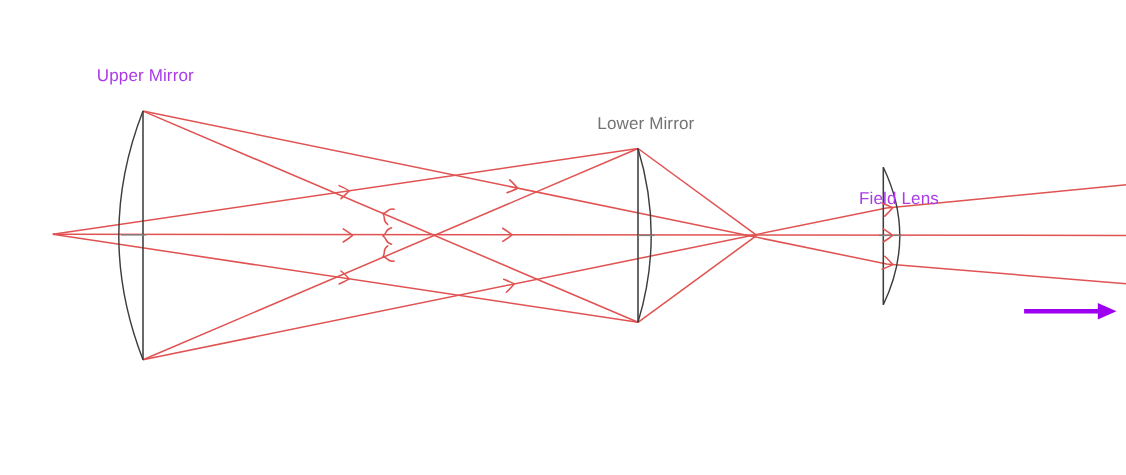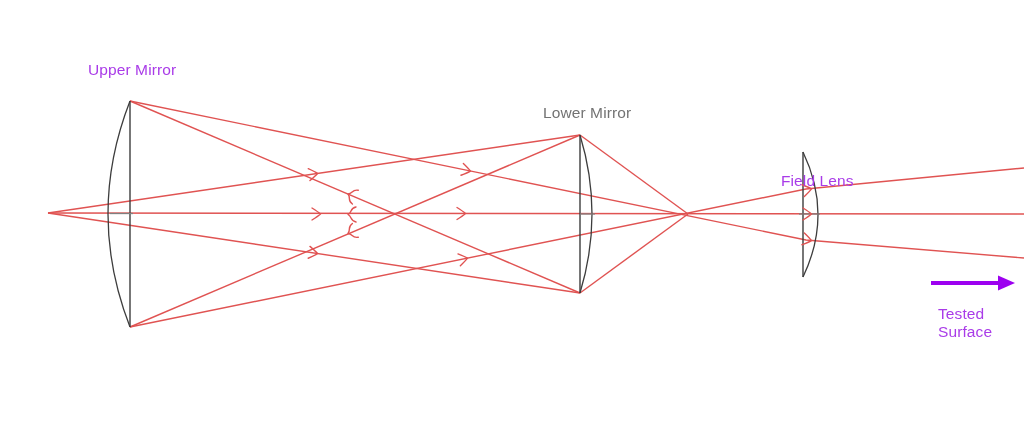--- a/index.html
+++ b/index.html
@@ -54,15 +54,13 @@
       <path d="M 8,-7.5 C 1.5,-6 4.5,-2.5 0,0 C 4.5,2.5 1.5,6 8,7.5" fill="none" stroke="#e05352" stroke-width="1.4" stroke-linecap="round" stroke-linejoin="round" transform="translate(348,194) rotate(23.1)"></path>
       <path d="M 8,-7.5 C 1.5,-6 4.5,-2.5 0,0 C 4.5,2.5 1.5,6 8,7.5" fill="none" stroke="#e05352" stroke-width="1.4" stroke-linecap="round" stroke-linejoin="round" transform="translate(348,214.5) rotate(0)"></path>
       <path d="M 8,-7.5 C 1.5,-6 4.5,-2.5 0,0 C 4.5,2.5 1.5,6 8,7.5" fill="none" stroke="#e05352" stroke-width="1.4" stroke-linecap="round" stroke-linejoin="round" transform="translate(348,233.5) rotate(-23.1)"></path>
       <line x1="931" y1="283" x2="999" y2="283" stroke="#9d00f0" stroke-width="4"></line>
       <polygon points="998,275.5 1015,283 998,290.5" fill="#9d00f0"></polygon>
     </svg>
 
   <div class="diagram-label" id="label-0" style="left: 88px; top: 61px; color: rgb(169, 59, 232);">Upper Mirror</div>
   <div class="diagram-label" id="label-1" style="left: 543px; top: 104px; color: #737373;">Lower Mirror</div>
   <div class="diagram-label" id="label-2" style="left: 781px; top: 128px; color: rgb(169, 59, 232); margin-top: 44px;">Field Lens</div>
-  <div class="diagram-label" id="label-3" style="left: 938px; top: 305px; color: rgb(169, 59, 232);">Tested
-Surface</div>
 </div>
 
 </body></html>

